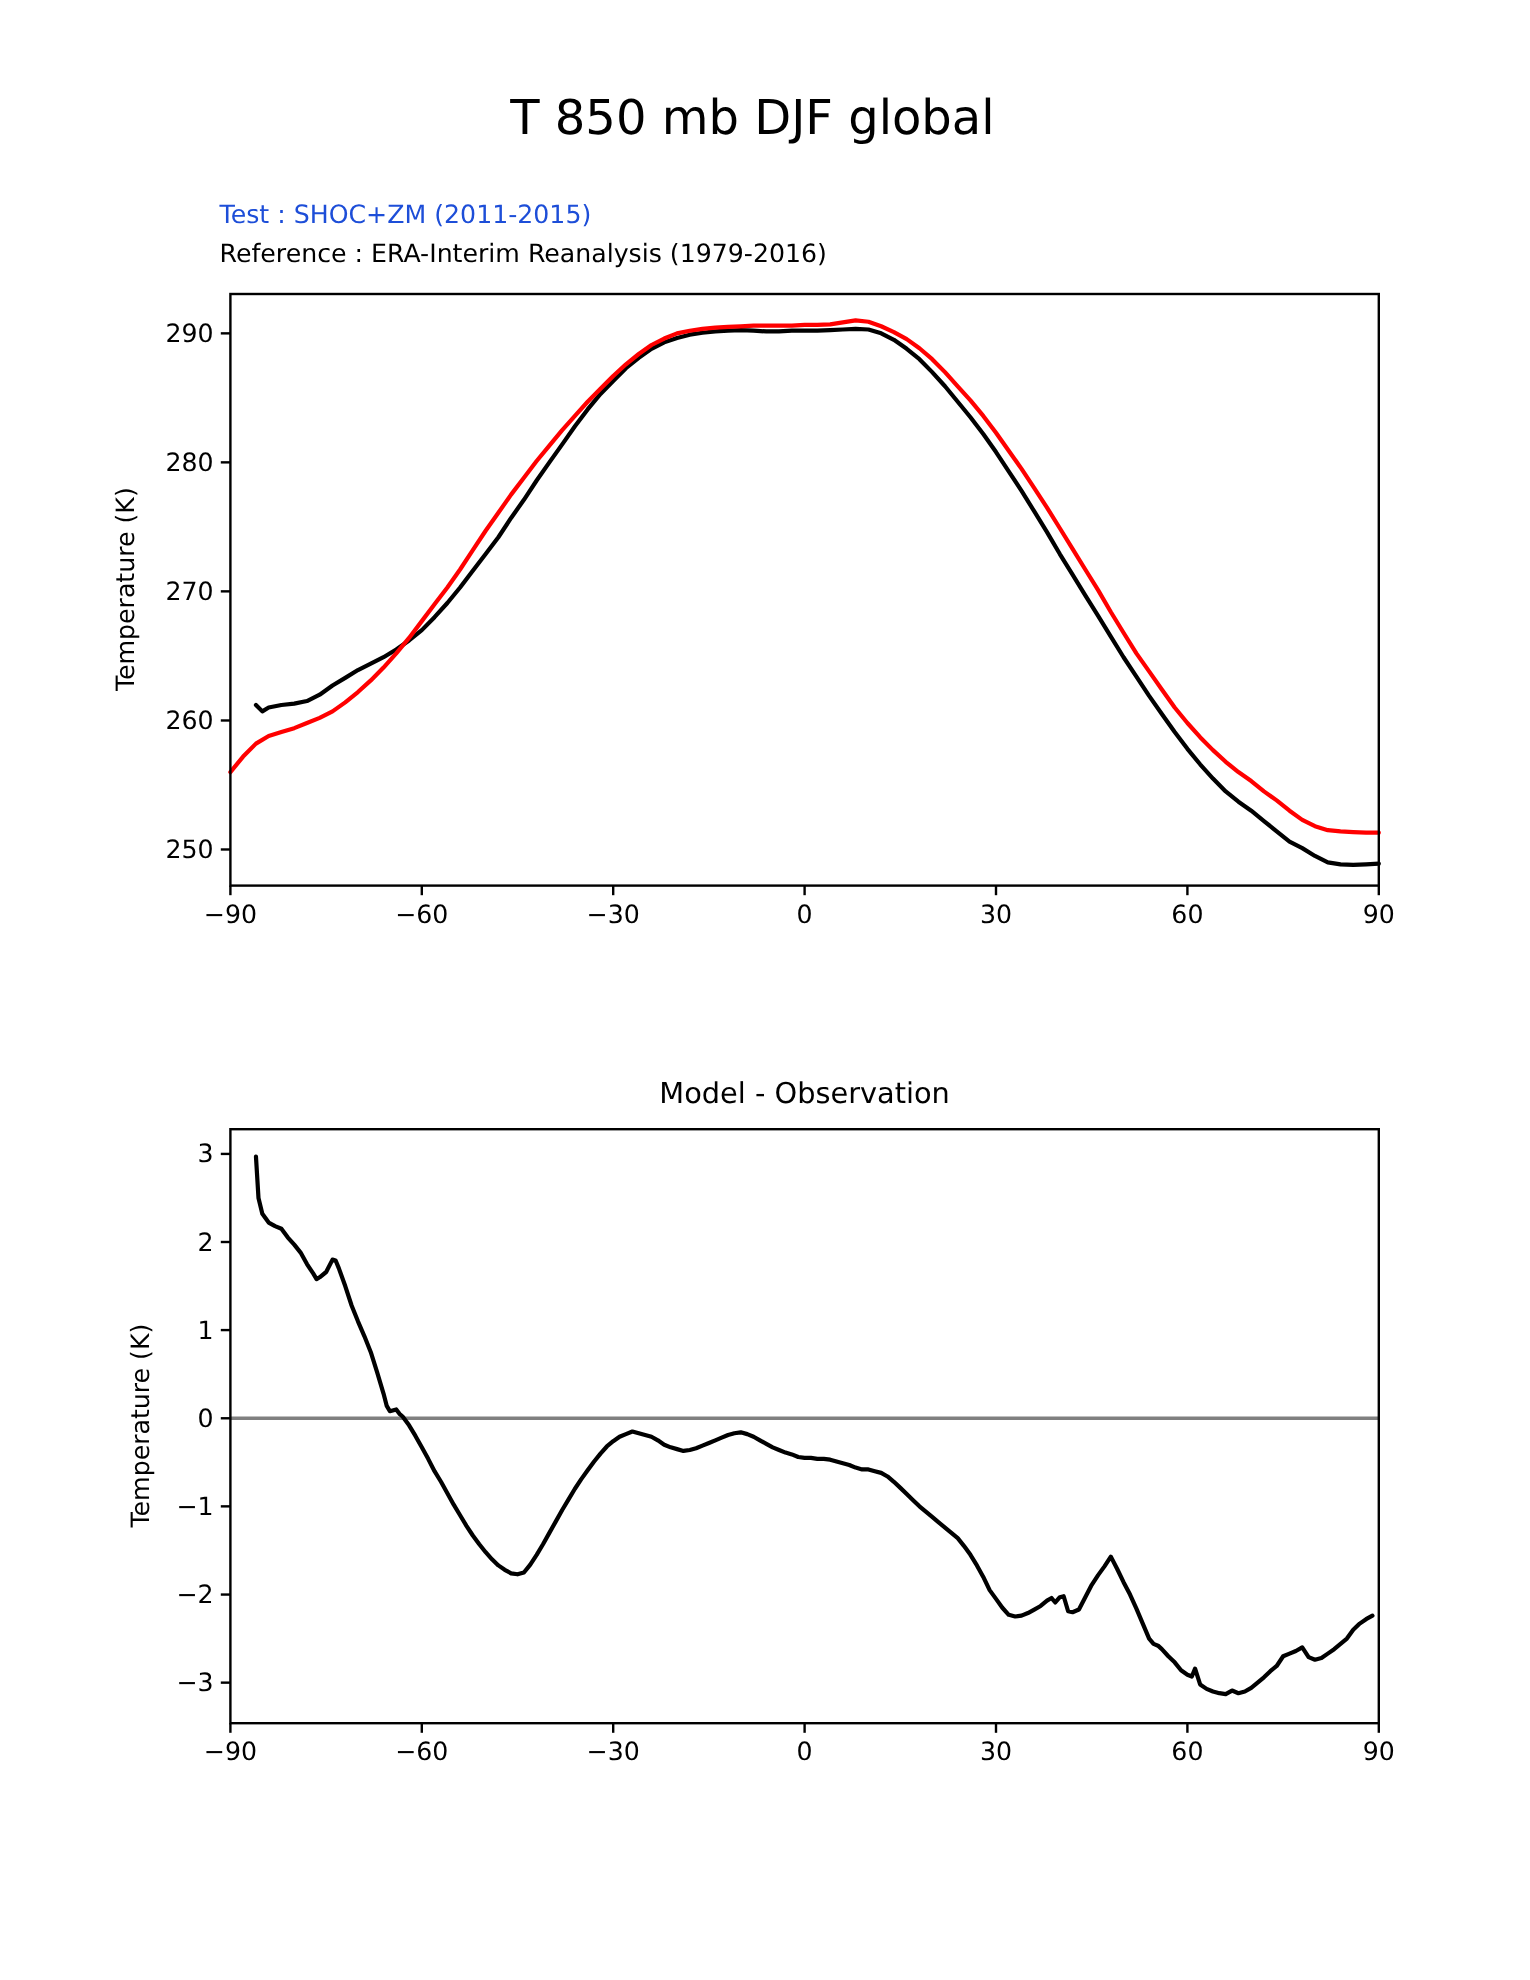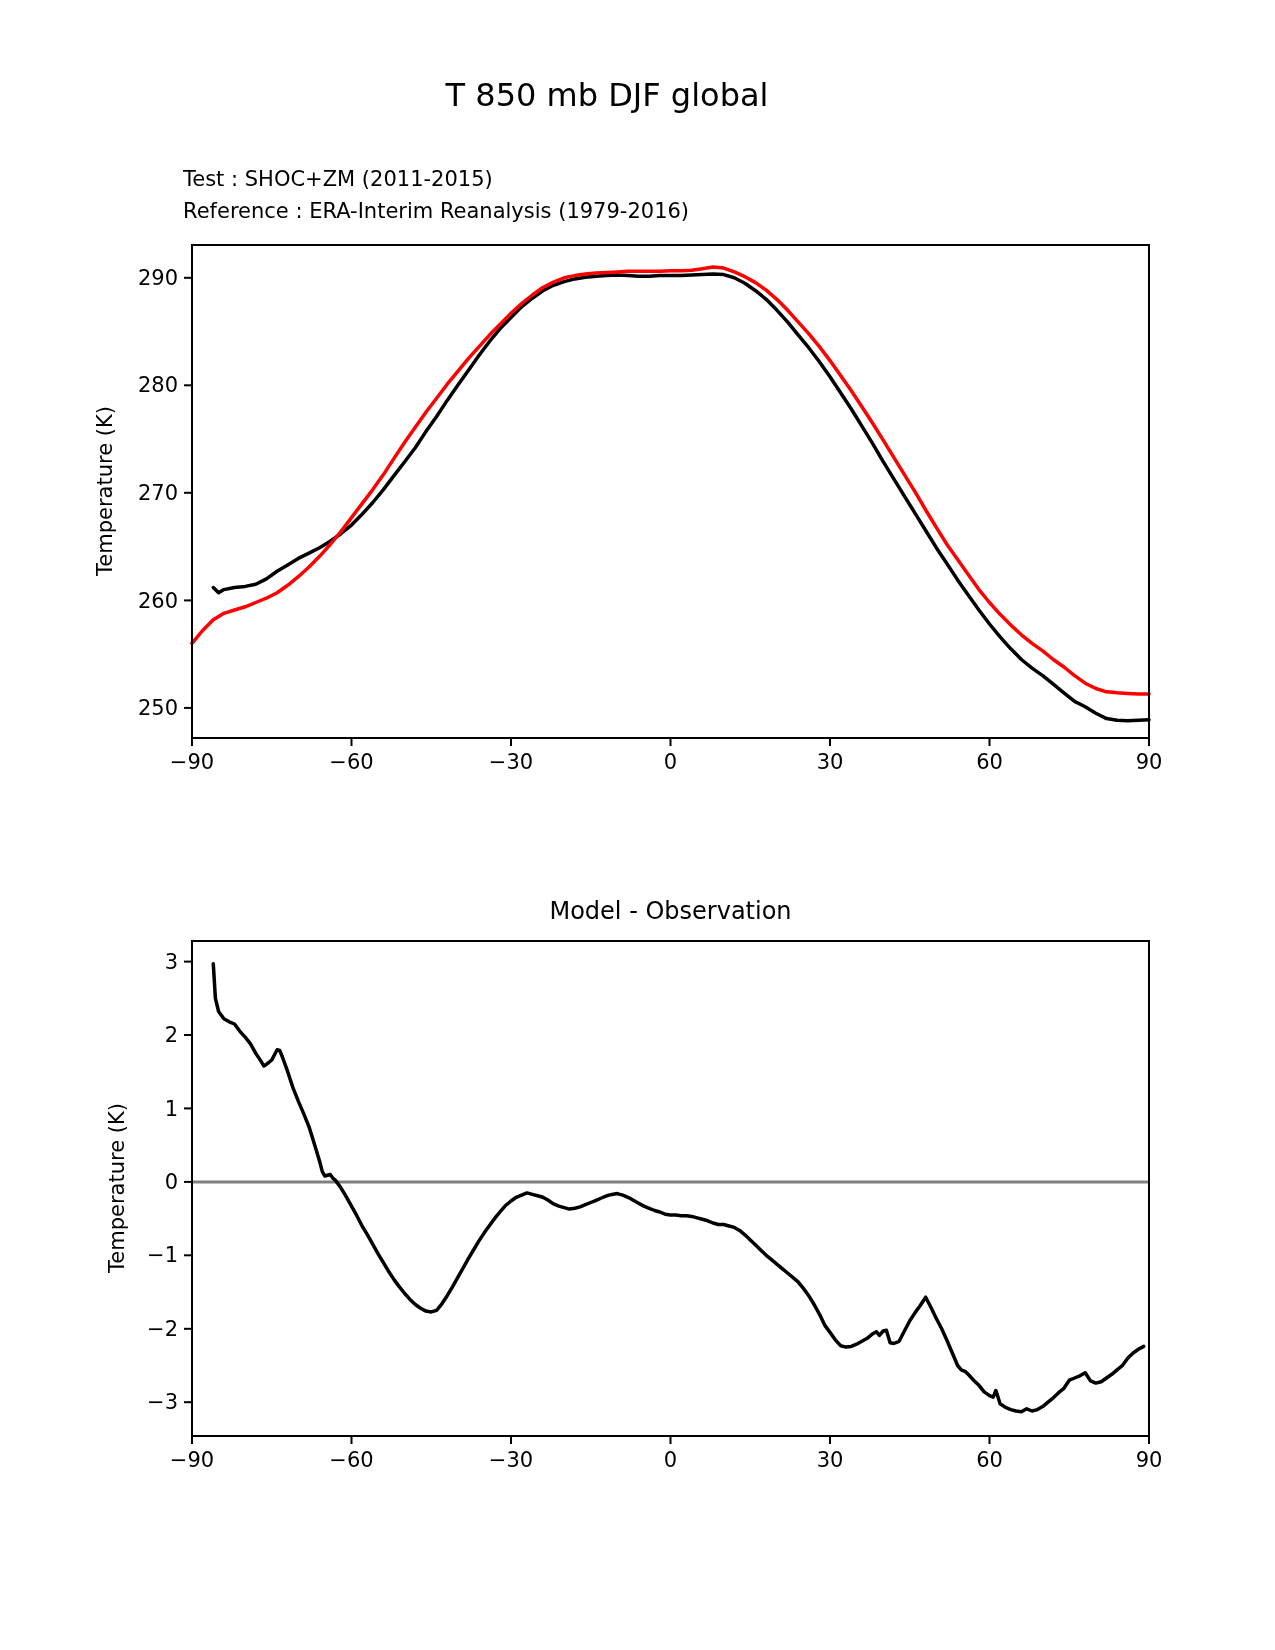--- a/index.html
+++ b/index.html
@@ -8,21 +8,21 @@
     position: relative;
     background: #ffffff;
     font-family: "DejaVu Sans", sans-serif;
     color: #000000;
     overflow: hidden;
   }
   #plots { position: absolute; left: 0; top: 0; }
   .overlay { position: absolute; white-space: nowrap; }
   #suptitle {
     left: 0; top: 76px; width: 1214px;
-    text-align: center; font-size: 32px;
+    text-align: center; font-size: 40px; padding-left: 20px;
   }
   .legend-line { left: 183px; font-size: 21px; line-height: 27px; }
   #legend-test { top: 166px; }
   #legend-reference { top: 198px; }
   #bottom-title {
     left: 0; top: 897px; width: 1341px;
     text-align: center; font-size: 24px;
   }
   .ylabel {
     font-size: 21px;
@@ -90,21 +90,21 @@
     <line x1="184" y1="1108.4" x2="192" y2="1108.4" stroke="#000000" stroke-width="2"></line>
     <text x="178" y="1108.4" dy="0.34em" text-anchor="end" font-size="21" fill="#000" font-family="&quot;DejaVu Sans&quot;, sans-serif">1</text>
     <line x1="184" y1="1035" x2="192" y2="1035" stroke="#000000" stroke-width="2"></line>
     <text x="178" y="1035" dy="0.34em" text-anchor="end" font-size="21" fill="#000" font-family="&quot;DejaVu Sans&quot;, sans-serif">2</text>
     <line x1="184" y1="961.6" x2="192" y2="961.6" stroke="#000000" stroke-width="2"></line>
     <text x="178" y="961.6" dy="0.34em" text-anchor="end" font-size="21" fill="#000" font-family="&quot;DejaVu Sans&quot;, sans-serif">3</text>
   </svg>
 
 <div class="overlay" id="suptitle">T 850 mb DJF global</div>
 
-<div class="overlay legend-line" id="legend-test" style="color: #000000;">Test : SHOC+ZM (2011-2015)</div>
+<div class="overlay legend-line" id="legend-test" style="color: #1d4ed8;">Test : SHOC+ZM (2011-2015)</div>
 
 <div class="overlay legend-line" id="legend-reference" style="color: #000000;">Reference : ERA-Interim Reanalysis (1979-2016)</div>
 
 <div class="overlay ylabel" id="ylabel-top">Temperature (K)</div>
 
 <div class="overlay" id="bottom-title">Model - Observation</div>
 
 <div class="overlay ylabel" id="ylabel-bottom">Temperature (K)</div>
 
 </body></html>

